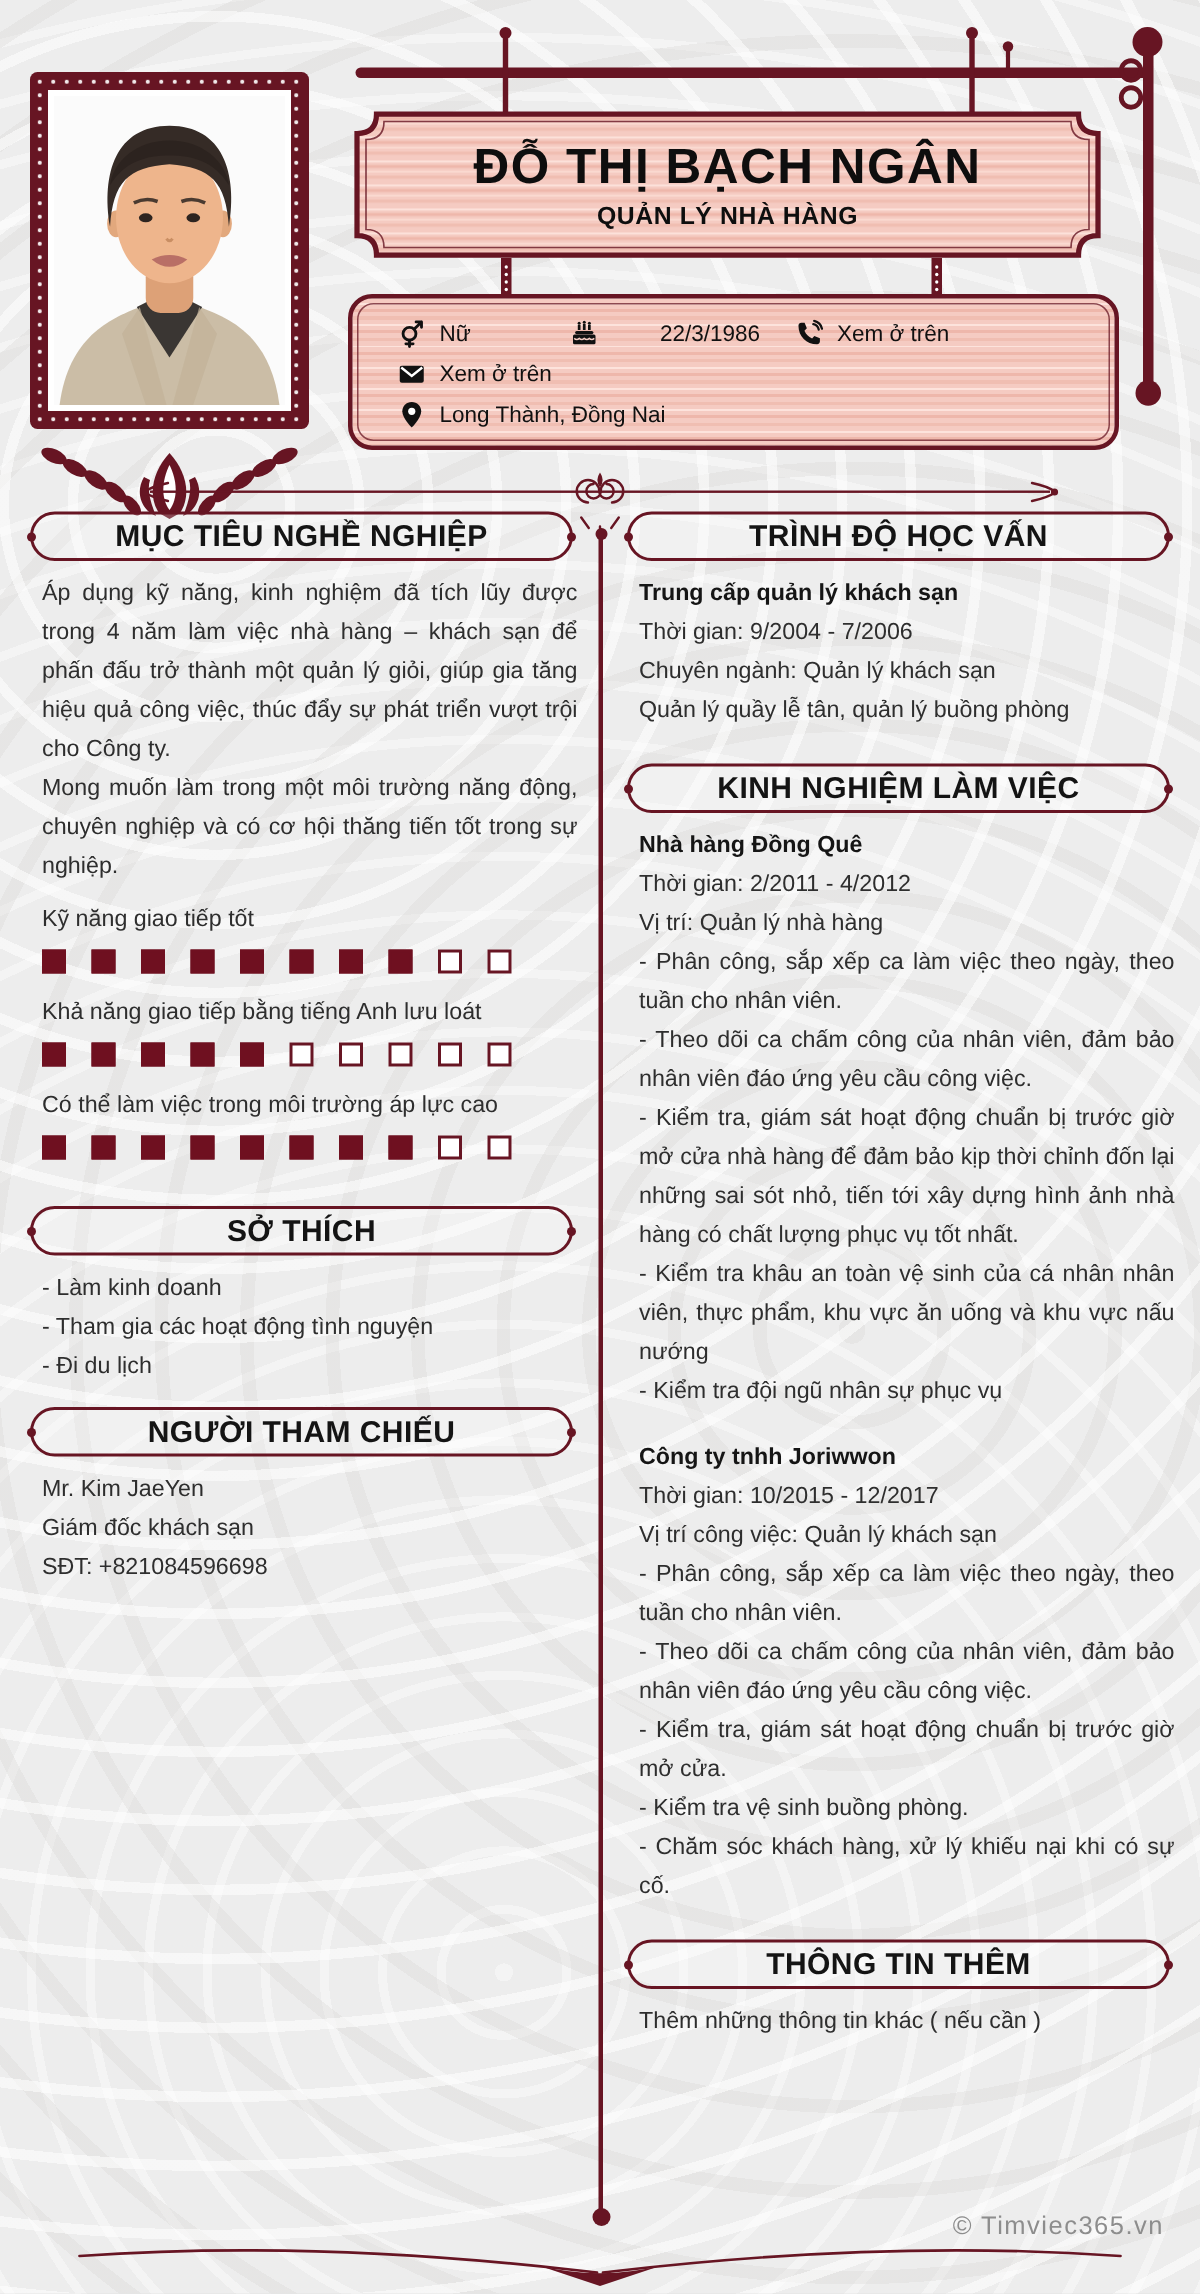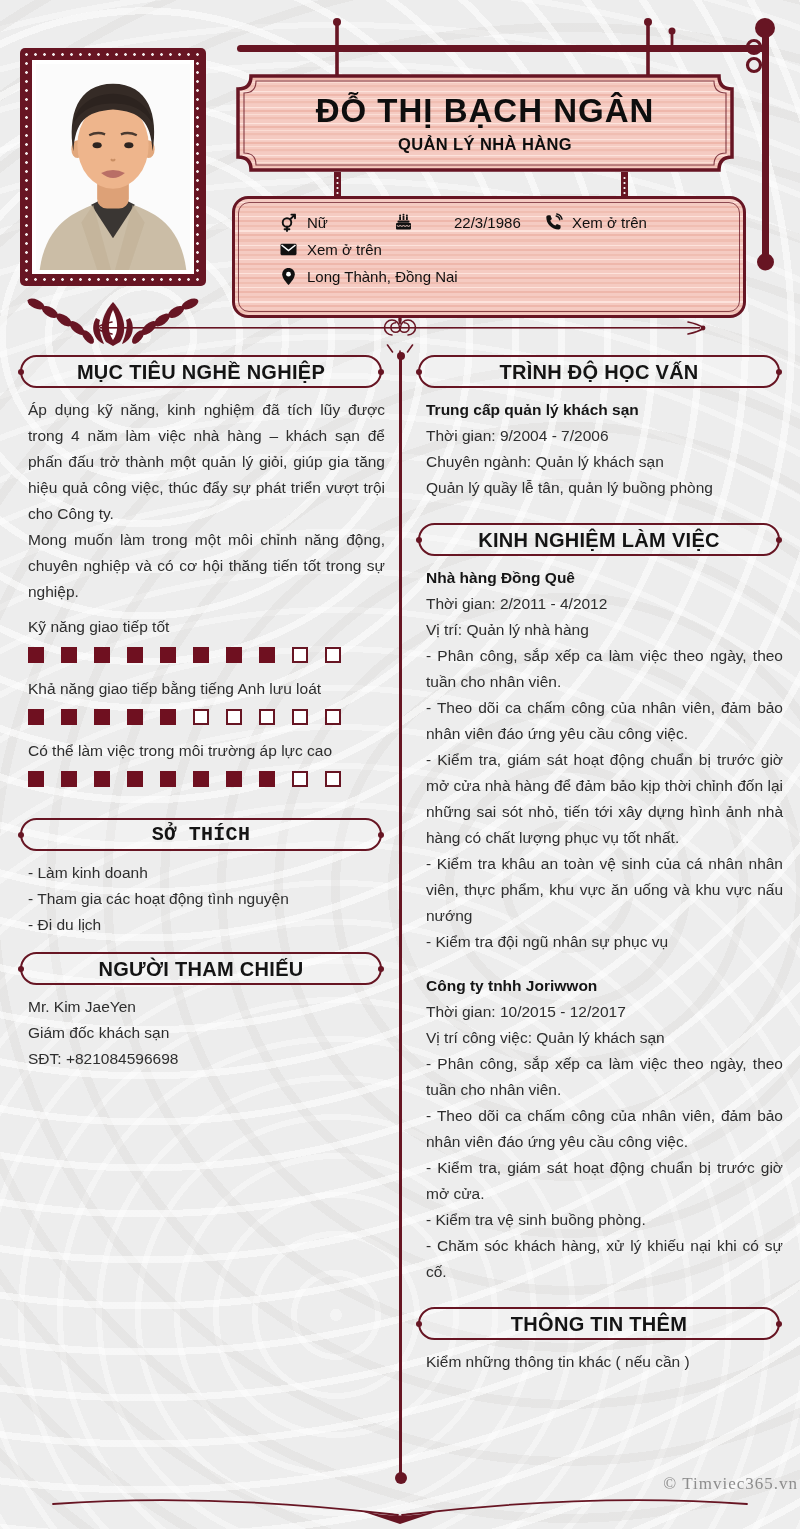--- a/index.html
+++ b/index.html
@@ -36,73 +36,73 @@
   .photo svg{display:block;width:100%;height:100%;}
   .laurel{position:absolute;left:18px;top:290px;width:190px;height:62px;}
 
   
   .name-plate{position:absolute;left:235px;top:73px;width:500px;height:100px;}
   .name-plate .txt{position:absolute;inset:0;display:flex;flex-direction:column;align-items:center;justify-content:center;gap:5px;}
   .name-plate h1{margin:0;font-size:33px;font-weight:bold;color:#0e0e0e;letter-spacing:1px;}
   .name-plate h2{margin:0;font-size:16.5px;font-weight:bold;color:#0e0e0e;letter-spacing:.4px;}
 
   
-  .info-box{position:absolute;left:232px;top:196px;width:514px;height:122px;box-sizing:border-box;
+  .info-box{position:absolute;left:232px;top:196px;width:514px;height:104px;box-sizing:border-box;
     border:3px solid var(--maroon);border-radius:16px;
     background:repeating-linear-gradient(180deg,
       #f5cbc2 0 3px, #fde3dc 3px 4.2px, #f5cbc2 4.2px 7px,
-      #eeb7ab 7px 9px, #f5cbc2 9px 12px, #f0beb2 12px 14.2px);padding-left:14px;}
+      #eeb7ab 7px 9px, #f5cbc2 9px 12px, #f0beb2 12px 14.2px);}
   .info-box::before{content:"";position:absolute;inset:3px;border:1px solid rgba(103,21,35,.75);border-radius:11px;pointer-events:none;}
   .info-rows{position:relative;padding:10px 0 0 30px;}
   .info-row{display:flex;align-items:center;height:27px;font-size:15px;color:#101010;}
   .info-item{display:flex;align-items:center;}
   .info-item .ic{width:19px;height:19px;margin-right:9px;flex:0 0 auto;display:inline-flex;}
   .info-item.w1{width:115px;}
   .info-item.w2{width:150px;gap:32px;}
 
   
   .mid-deco{position:absolute;left:0;top:314px;width:800px;height:46px;pointer-events:none;}
 
   
   .vline{position:absolute;left:399px;top:356px;width:3px;height:1121px;background:var(--maroon);}
   .vline::before{content:"";position:absolute;left:-2.5px;top:-4px;width:8px;height:8px;border-radius:50%;background:var(--maroon);}
   .vline::after{content:"";position:absolute;left:-4.5px;bottom:-7px;width:12px;height:12px;border-radius:50%;background:var(--maroon);}
 
   
-  .col{position:absolute;top:355px;width:372px;font-size:15.5px;line-height:26px;color:var(--ink);}
+  .col{position:absolute;top:341px;width:372px;font-size:15.5px;line-height:26px;color:var(--ink);}
   .col-left{left:15px;}
   .col-right{left:413px;}
 
   .sec-h{position:relative;height:33px;margin:0 5px;border:2.5px solid var(--maroon);border-radius:18px;
     display:flex;align-items:center;justify-content:center;background:rgba(255,255,255,.22);box-sizing:border-box;}
   .sec-h::before,.sec-h::after{content:"";position:absolute;top:50%;transform:translateY(-50%);
     width:6px;height:6px;border-radius:50%;background:var(--maroon);}
   .sec-h::before{left:-4px;}
   .sec-h::after{right:-4px;}
   .sec-title{font-size:20px;font-weight:bold;color:#141414;letter-spacing:.3px;}
 
-  .mt22{margin-top:22px;} .mt31{margin-top:31px;font-family:Liberation Mono, monospace;} .mt14{margin-top:14px;}
+  .mt22{margin-top:22px;} .mt31{margin-top:31px;} .mt14{margin-top:14px;}
   .block{margin:9px 2px 0 13px;}
   .block p{margin:0;}
   .just p{text-align:justify;}
   .bold-line{font-weight:bold;color:var(--ink-dark);}
 
   
   .skill-label{margin:13px 0 0 13px;}
   .skill-label.first{margin-top:9px;}
   .squares{display:flex;gap:17px;margin:7px 0 0 13px;}
   .sq{width:16px;height:16px;box-sizing:border-box;background:#fff;border:2px solid var(--maroon);}
   .sq.filled{background:#6f1020;border-color:#6f1020;}
 
   
   .hl-line span{background:var(--hl-bg);color:var(--hl-ink);padding:1px 2px;box-decoration-break:clone;-webkit-box-decoration-break:clone;}
 
   
   .bottom-swoosh{position:absolute;left:50px;top:1490px;width:700px;height:36px;pointer-events:none;}
-  .credit{position:absolute;top:1474px;right:2px;font-family:Liberation Serif, serif;font-size:17px;color:#8d8d8d;letter-spacing:1px;}
+  .credit{position:absolute;top:1474px;right:24px;font-family:Liberation Sans, sans-serif;font-size:17px;color:#8d8d8d;letter-spacing:1px;}
 </style>
 </head>
 <body>
 
 <div class="page">
 
   <svg class="top-deco" viewBox="0 0 800 320">
     <rect class="mar-f" x="237" y="45" width="529" height="7" rx="3.5"></rect>
     <circle class="mar-f" cx="337" cy="22" r="4"></circle>
     <rect class="mar-f" x="335.2" y="24" width="3.6" height="51"></rect>
@@ -277,21 +277,21 @@
 
   <div class="vline"></div>
 
   <div class="col col-left">
     <div class="sec-h">
       <span class="sec-title">MỤC TIÊU NGHỀ NGHIỆP</span>
     </div>
     <div class="block just">
 
     <p>Áp dụng kỹ năng, kinh nghiệm đã tích lũy được trong 4 năm làm việc nhà hàng – khách sạn để phấn đấu trở thành một quản lý giỏi, giúp gia tăng hiệu quả công việc, thúc đẩy sự phát triển vượt trội cho Công ty.</p>
-        <p>Mong muốn làm trong một môi chỉnh năng động, chuyên nghiệp và có cơ hội thăng tiến tốt trong sự nghiệp.</p>
+        <p>Mong muốn làm trong một môi trường năng động, chuyên nghiệp và có cơ hội thăng tiến tốt trong sự nghiệp.</p>
       </div>
 
     <div>
         <div class="skill-label first">Kỹ năng giao tiếp tốt</div>
         <div class="squares">
           <span class="sq filled"></span>
           <span class="sq filled"></span>
           <span class="sq filled"></span>
           <span class="sq filled"></span>
           <span class="sq filled"></span>
@@ -380,21 +380,21 @@
       <p>Vị trí công việc: Quản lý khách sạn</p>
       <span class="just">
         
       <p>- Phân công, sắp xếp ca làm việc theo ngày, theo tuần cho nhân viên.</p><p>- Theo dõi ca chấm công của nhân viên, đảm bảo nhân viên đáo ứng yêu cầu công việc.</p><p>- Kiểm tra, giám sát hoạt động chuẩn bị trước giờ mở cửa.</p><p>- Kiểm tra vệ sinh buồng phòng.</p><p>- Chăm sóc khách hàng, xử lý khiếu nại khi có sự cố.</p></span>
     </div>
 
     <div class="sec-h mt22">
       <span class="sec-title">THÔNG TIN THÊM</span>
     </div>
     <div class="block">
-      <p>Kiểm những thông tin khác ( nếu cần )</p>
+      <p>Thêm những thông tin khác ( nếu cần )</p>
     </div>
   </div>
 
   <svg class="bottom-swoosh" viewBox="0 0 700 36">
     <g class="mar-s" stroke-width="1.8" stroke-linecap="round">
       <path d="M3 14 C170 2 320 22 348 25"></path>
       <path d="M697 14 C530 2 380 22 352 25"></path>
     </g>
     <path class="mar-f" d="M308 20 Q350 31 392 20 L350 34 Z"></path>
   </svg>

